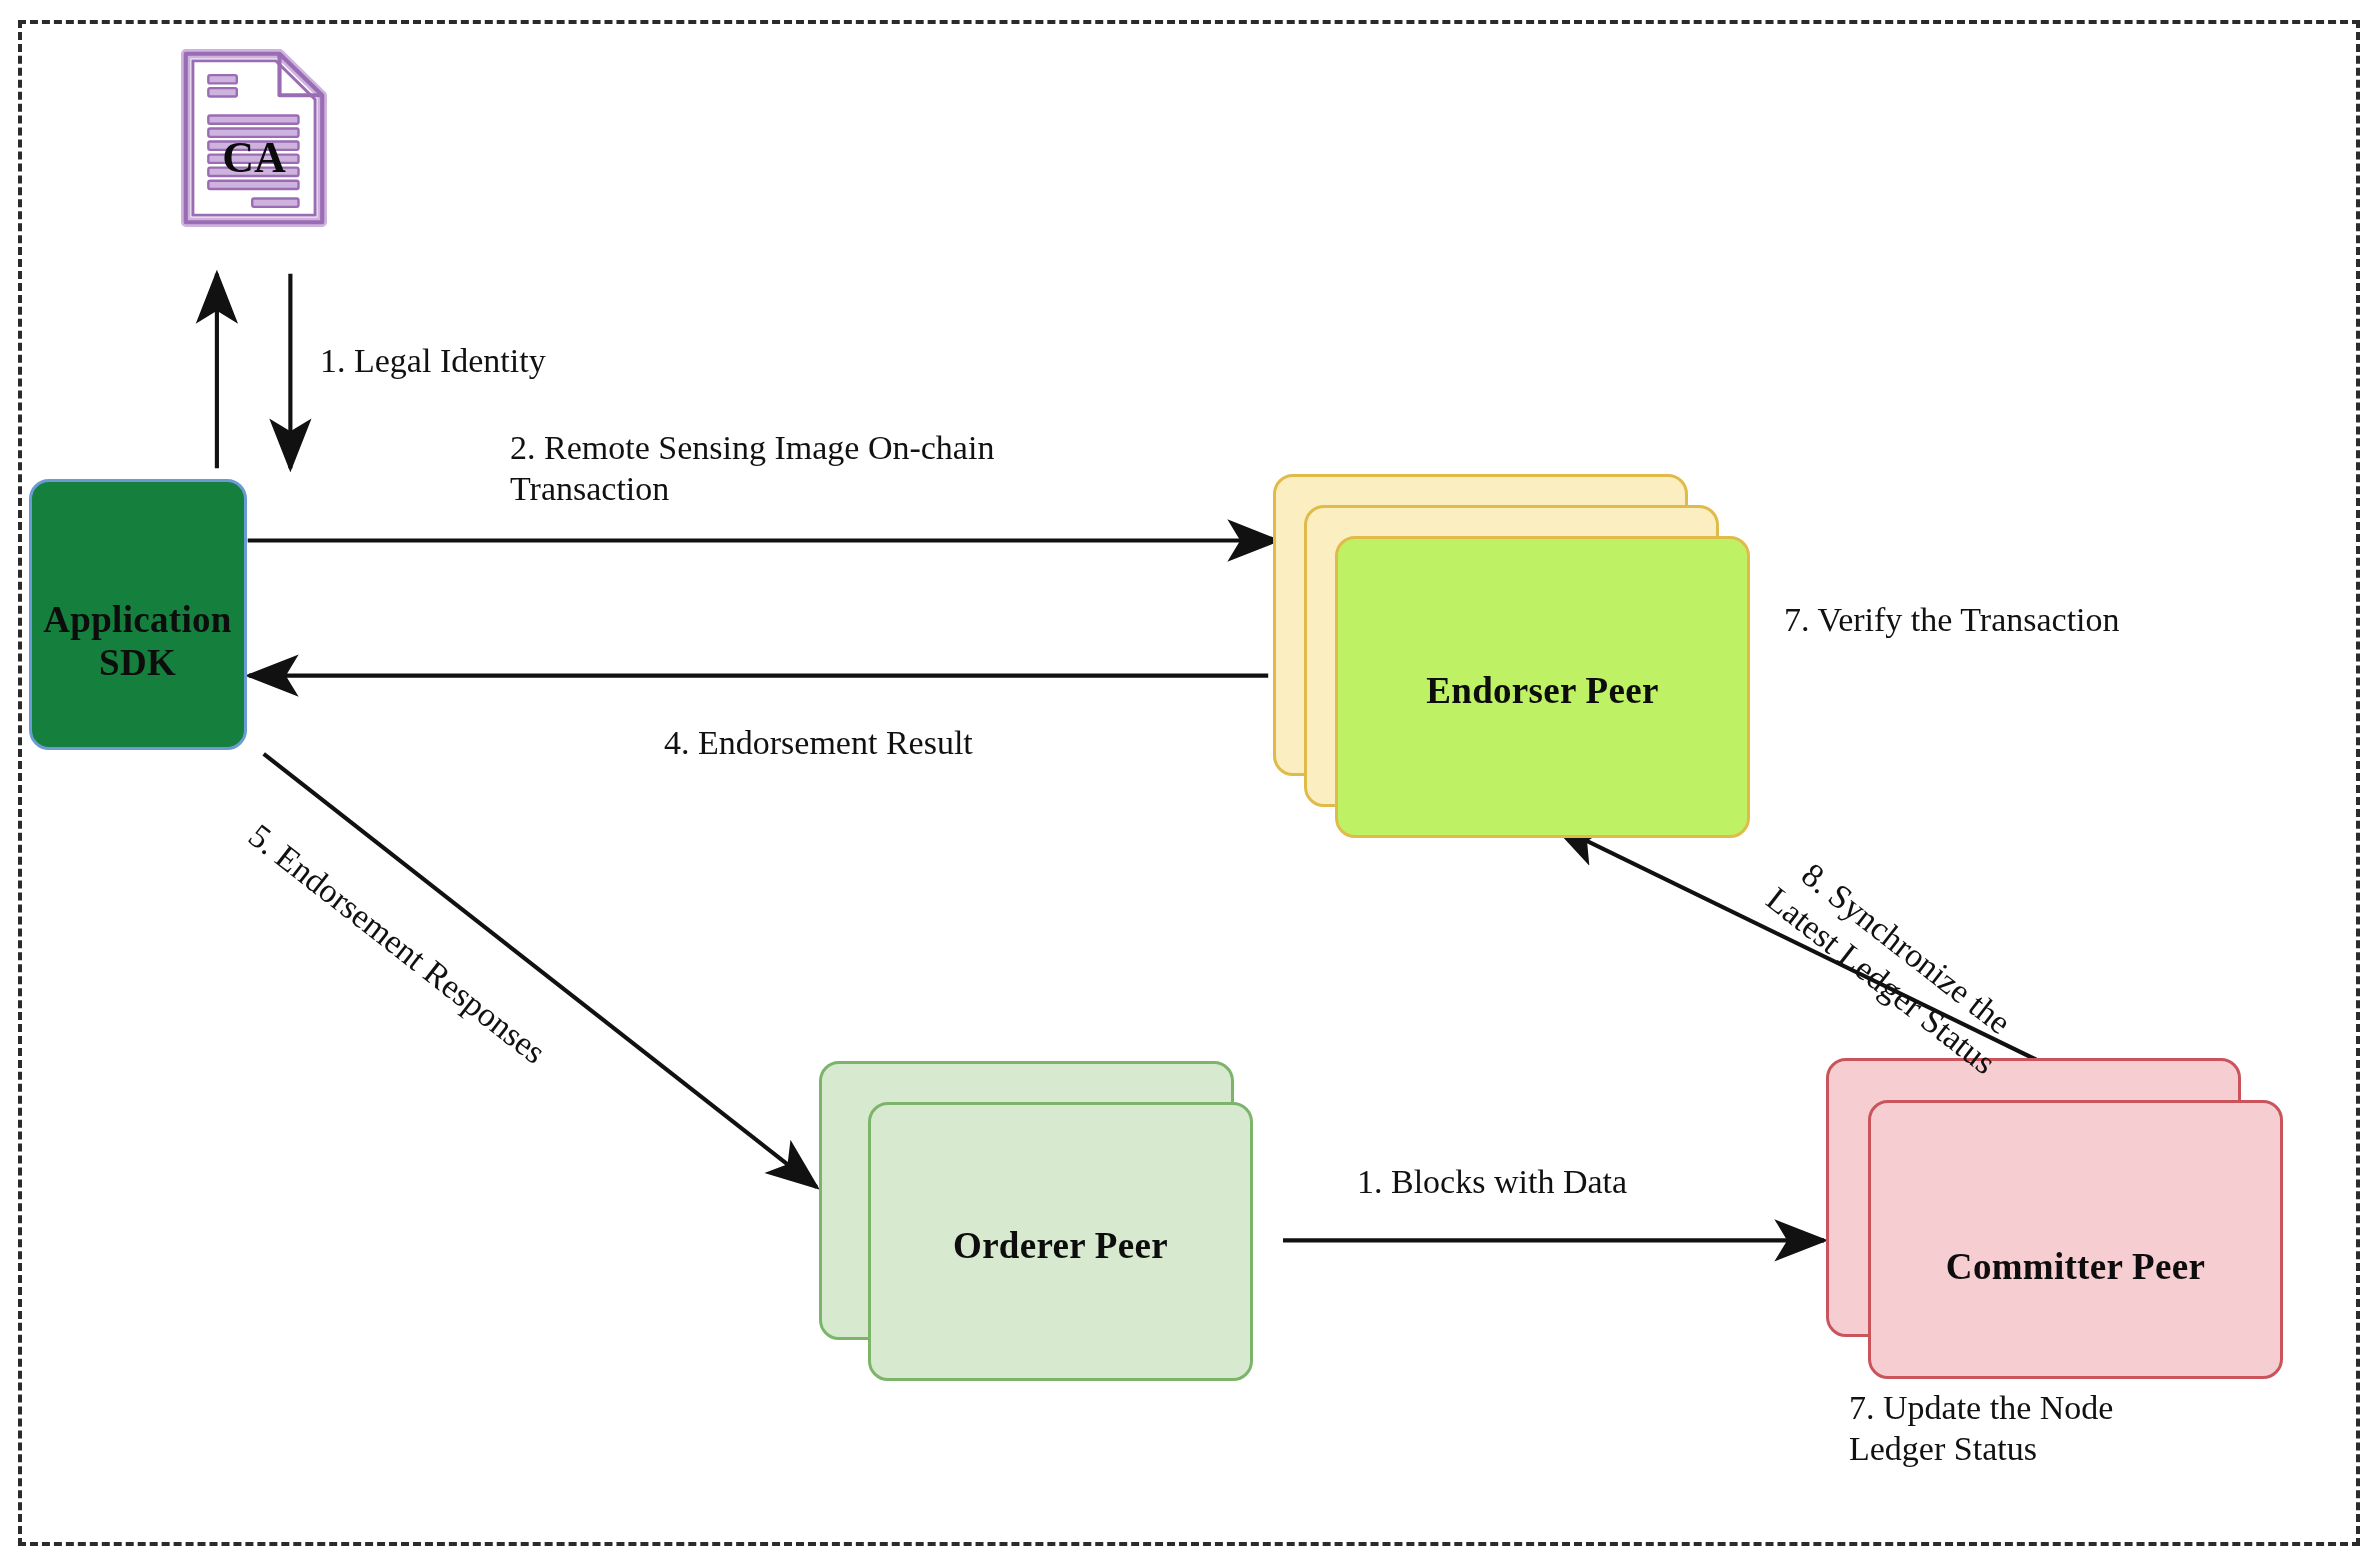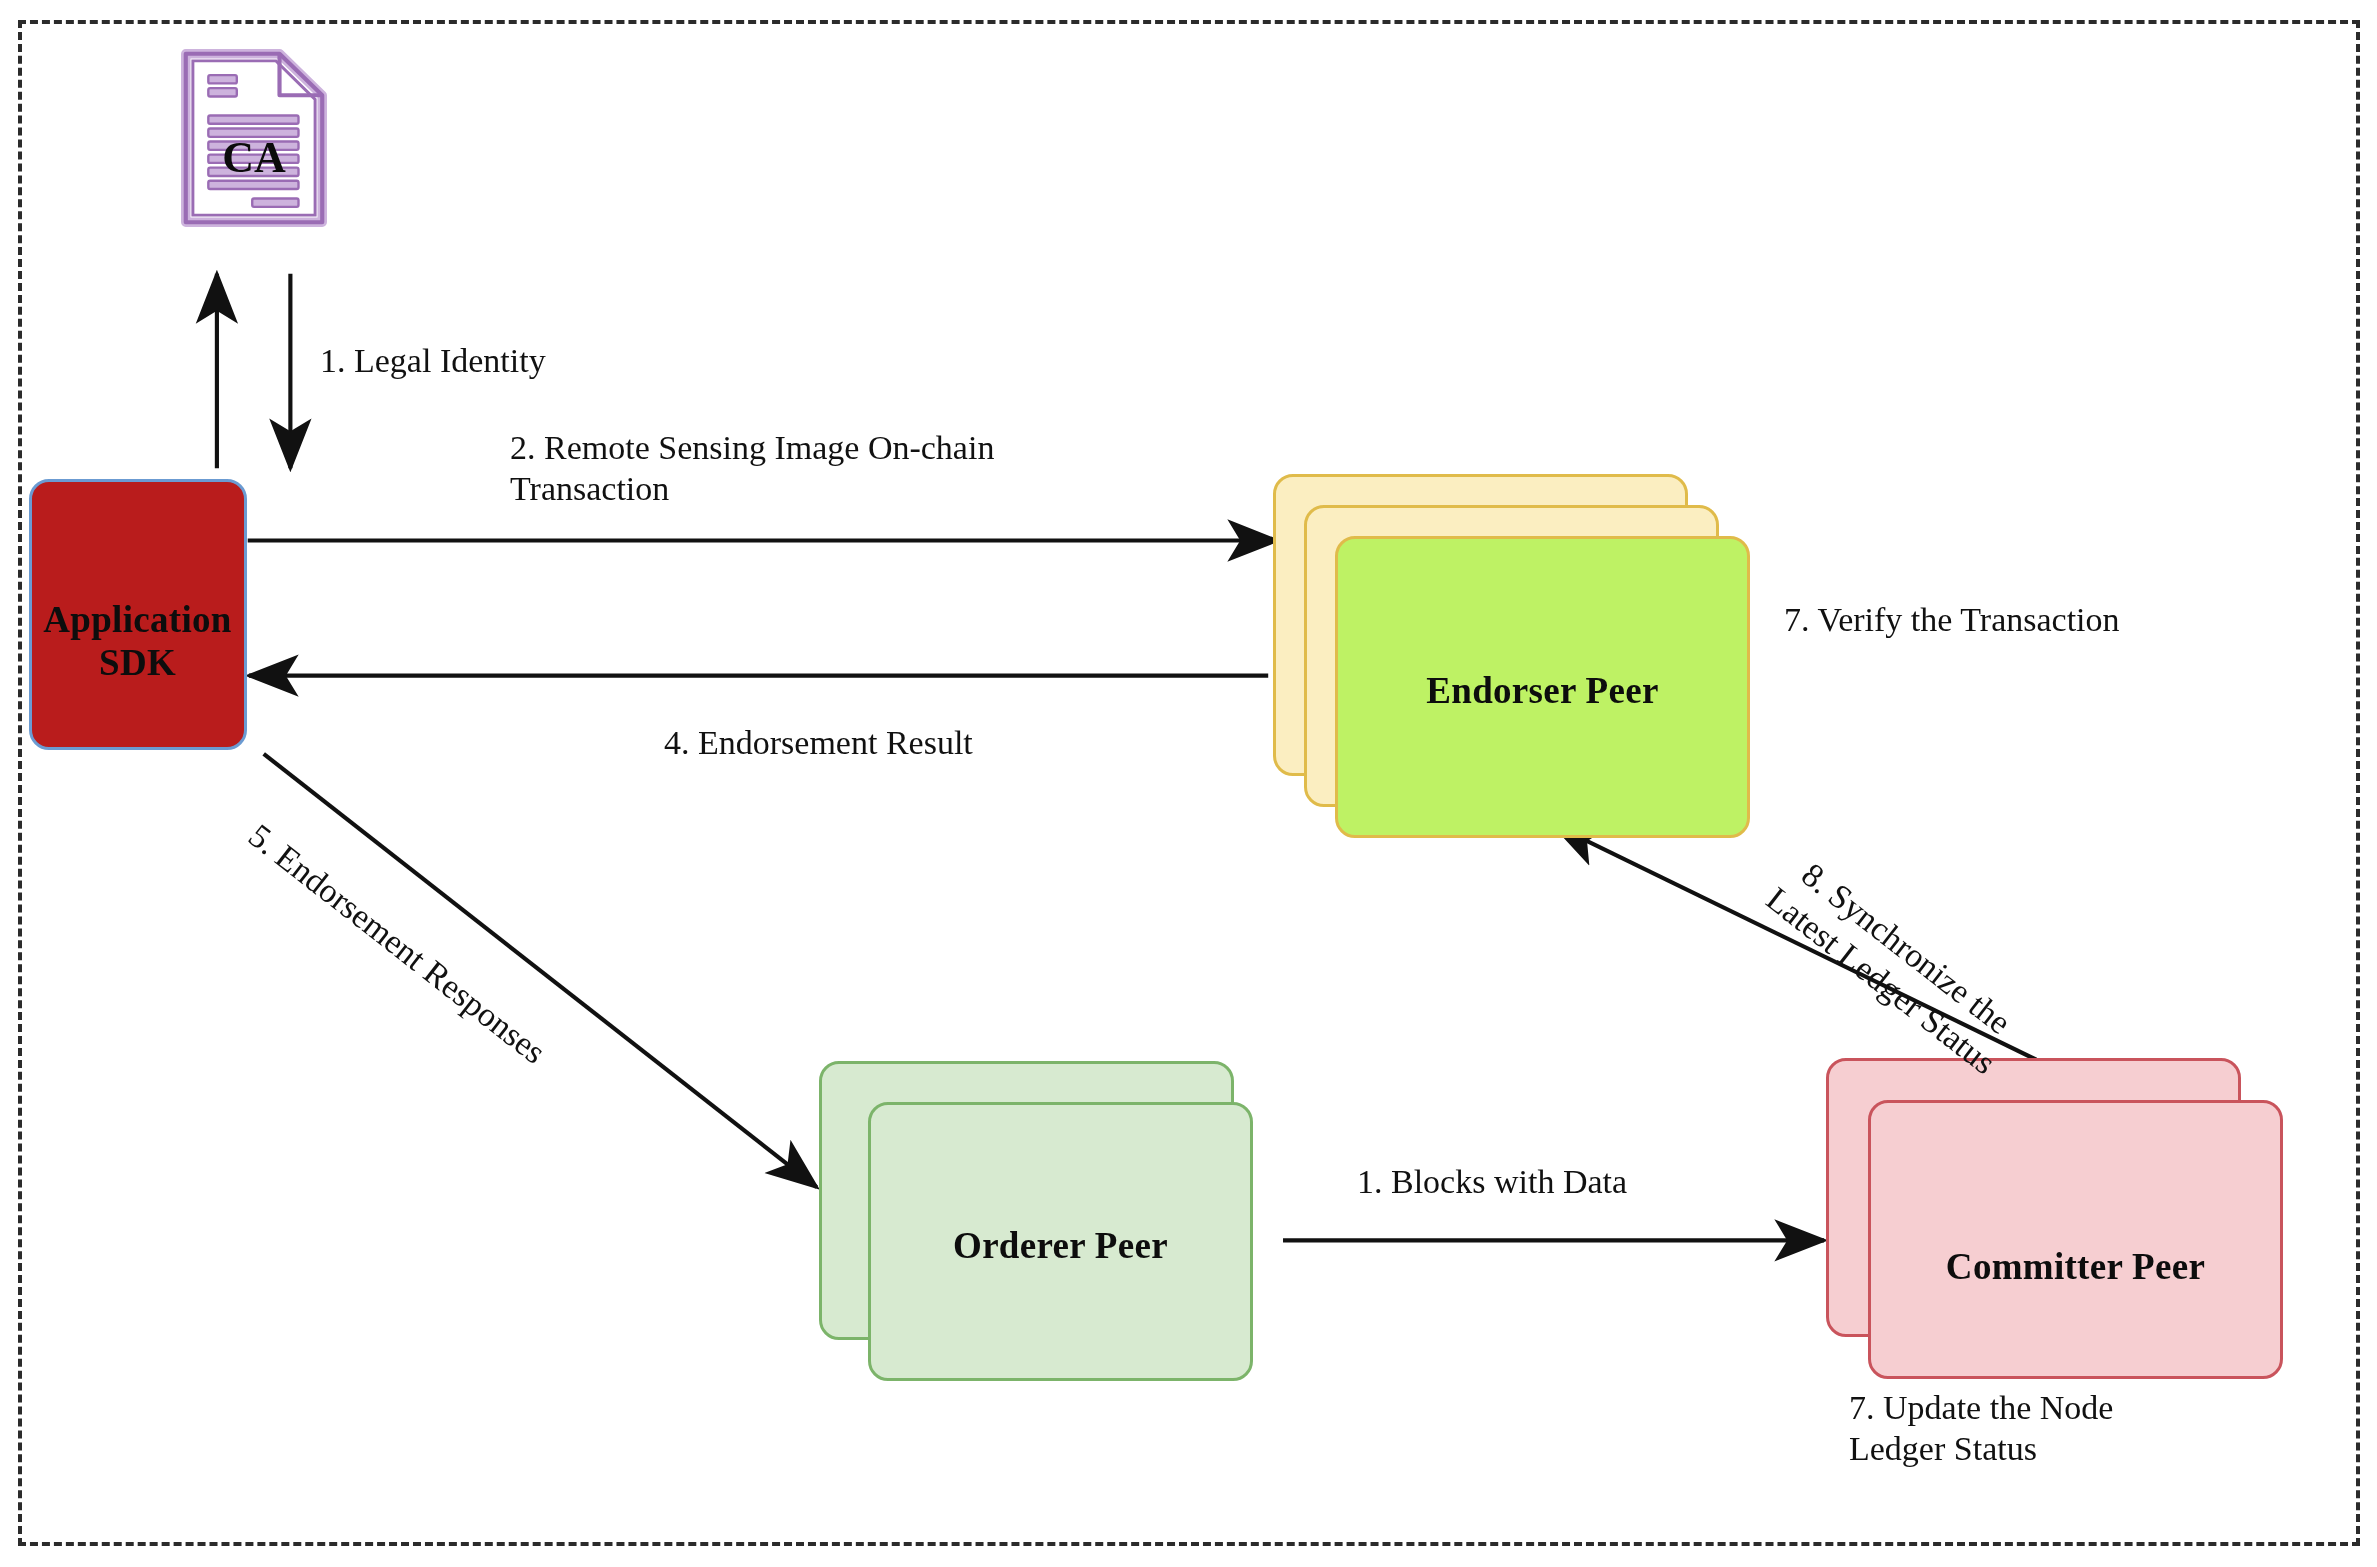--- a/index.html
+++ b/index.html
@@ -130,21 +130,21 @@
       <line x1="2140" y1="1140" x2="420" y2="1140" marker-end="url(#ah)"></line>
 
       <line x1="445" y1="1272" x2="1378" y2="2003" marker-end="url(#ah)"></line>
 
       <line x1="2165" y1="2093" x2="3078" y2="2093" marker-end="url(#ah)"></line>
 
       <line x1="3436" y1="1788" x2="2622" y2="1392" marker-end="url(#ah)"></line>
     </g>
   </svg>
 
-  <div class="node" style="left:28.5px; top:479px; width:218px; height:271px; background:#b91c1c; border:3px solid #6b9bd2;">
+  <div class="node" style="left:28.5px; top:479px; width:218px; height:271px; background:#15803d; border:3px solid #6b9bd2;">
     <div class="node-label" style="top:116px;">Application SDK</div>
   </div>
 
   <div class="node" style="left:1273px; top:474px; width:415px; height:302px; background:#fbeec1; border:3px solid #e0bb4a;"></div>
   <div class="node" style="left:1304px; top:505px; width:415px; height:302px; background:#fbeec1; border:3px solid #e0bb4a;"></div>
   <div class="node" style="left:1335px; top:536px; width:415px; height:302px; background:#bef264; border:3px solid #e0bb4a;">
     <div class="node-label" style="top:130px;">Endorser Peer</div>
   </div>
 
   <div class="node" style="left:819px; top:1061px; width:415px; height:279px; background:#d7ead0; border:3px solid #7cb46a;"></div>

